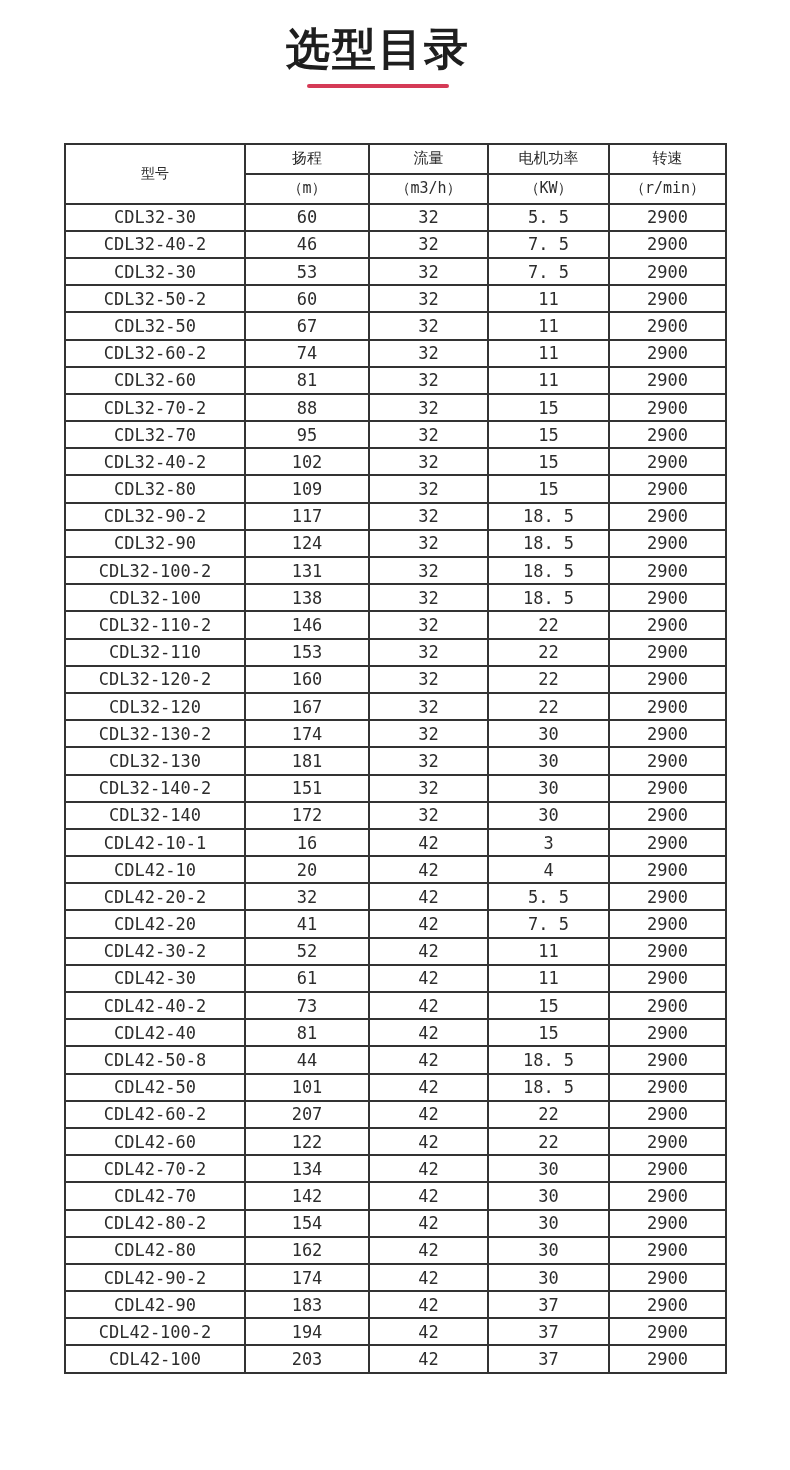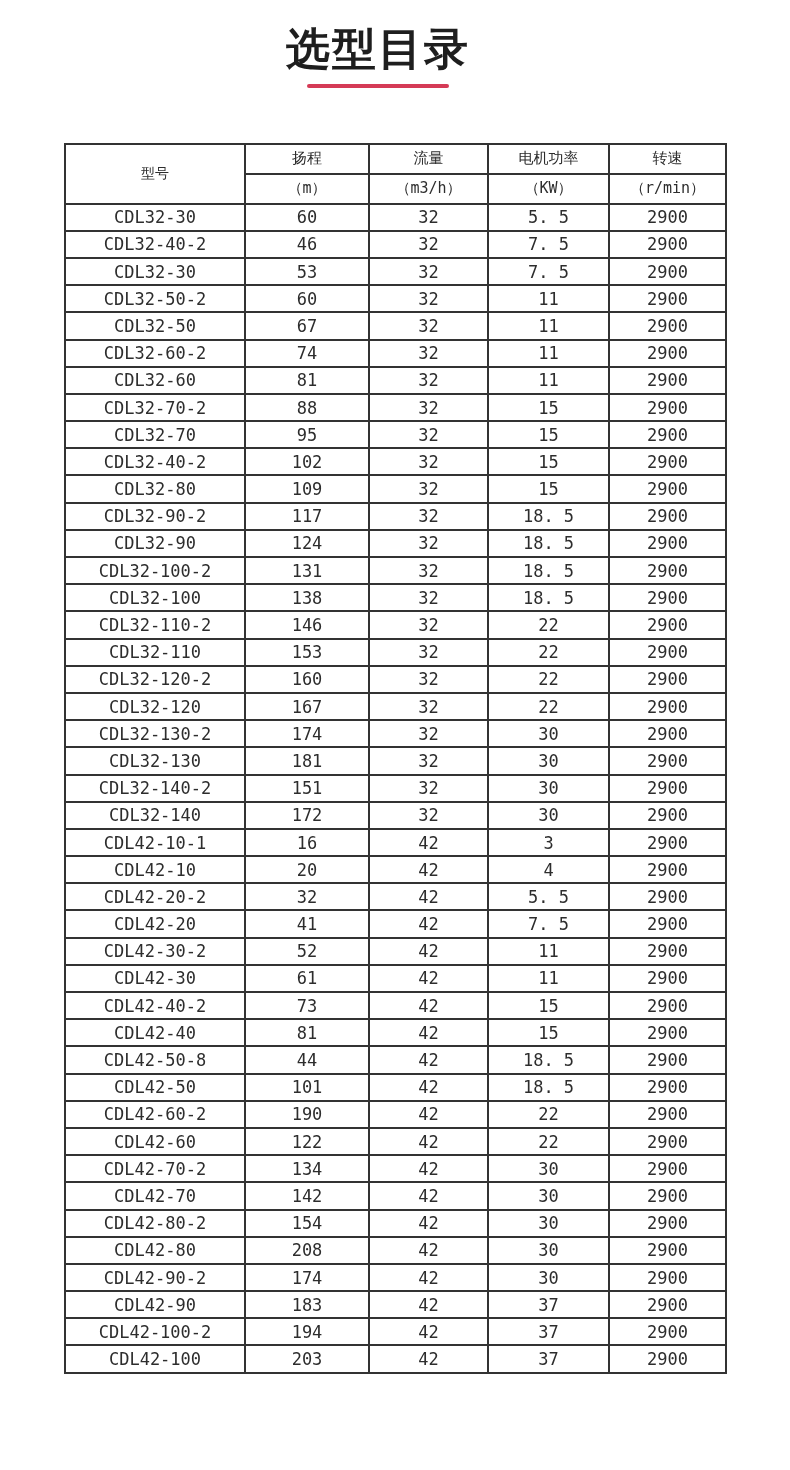--- a/index.html
+++ b/index.html
@@ -328,21 +328,21 @@
         </tr>
         <tr>
           <td>CDL42-50</td>
           <td>101</td>
           <td>42</td>
           <td>18. 5</td>
           <td>2900</td>
         </tr>
         <tr>
           <td>CDL42-60-2</td>
-          <td>190</td>
+          <td>207</td>
           <td>42</td>
           <td>22</td>
           <td>2900</td>
         </tr>
         <tr>
           <td>CDL42-60</td>
           <td>122</td>
           <td>42</td>
           <td>22</td>
           <td>2900</td>
@@ -363,21 +363,21 @@
         </tr>
         <tr>
           <td>CDL42-80-2</td>
           <td>154</td>
           <td>42</td>
           <td>30</td>
           <td>2900</td>
         </tr>
         <tr>
           <td>CDL42-80</td>
-          <td>208</td>
+          <td>162</td>
           <td>42</td>
           <td>30</td>
           <td>2900</td>
         </tr>
         <tr>
           <td>CDL42-90-2</td>
           <td>174</td>
           <td>42</td>
           <td>30</td>
           <td>2900</td>

